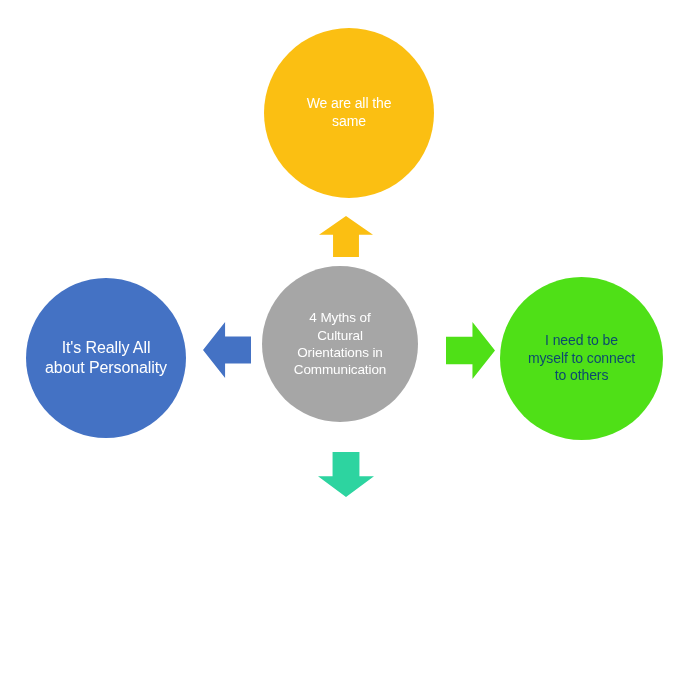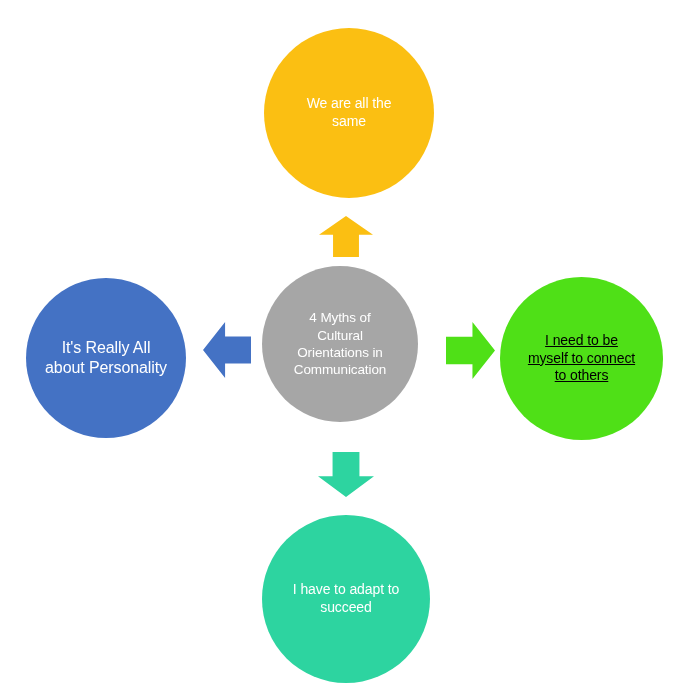--- a/index.html
+++ b/index.html
@@ -115,23 +115,19 @@
   </div>
 
   <div class="node" id="node-center" style="background-color: rgb(166, 166, 166);">
     <span class="label" style="color: rgb(255, 255, 255);">4 Myths of
 Cultural
 Orientations in
 Communication</span>
   </div>
 
   <div class="node" id="node-right" style="background-color: rgb(79, 224, 23);">
-    <span class="label" style="color: #000000; text-decoration: underline;">I need to be
+    <span class="label" style="color: #0c4a6e;">I need to be
 myself to connect
 to others</span>
   </div>
 
-  <div class="node" id="node-bottom" style="background-color: rgb(45, 212, 160);">
-    <span class="label" style="color: rgb(255, 255, 255);">I have to adapt to
-succeed</span>
-  </div>
 
 </div>
 
 </body></html>

